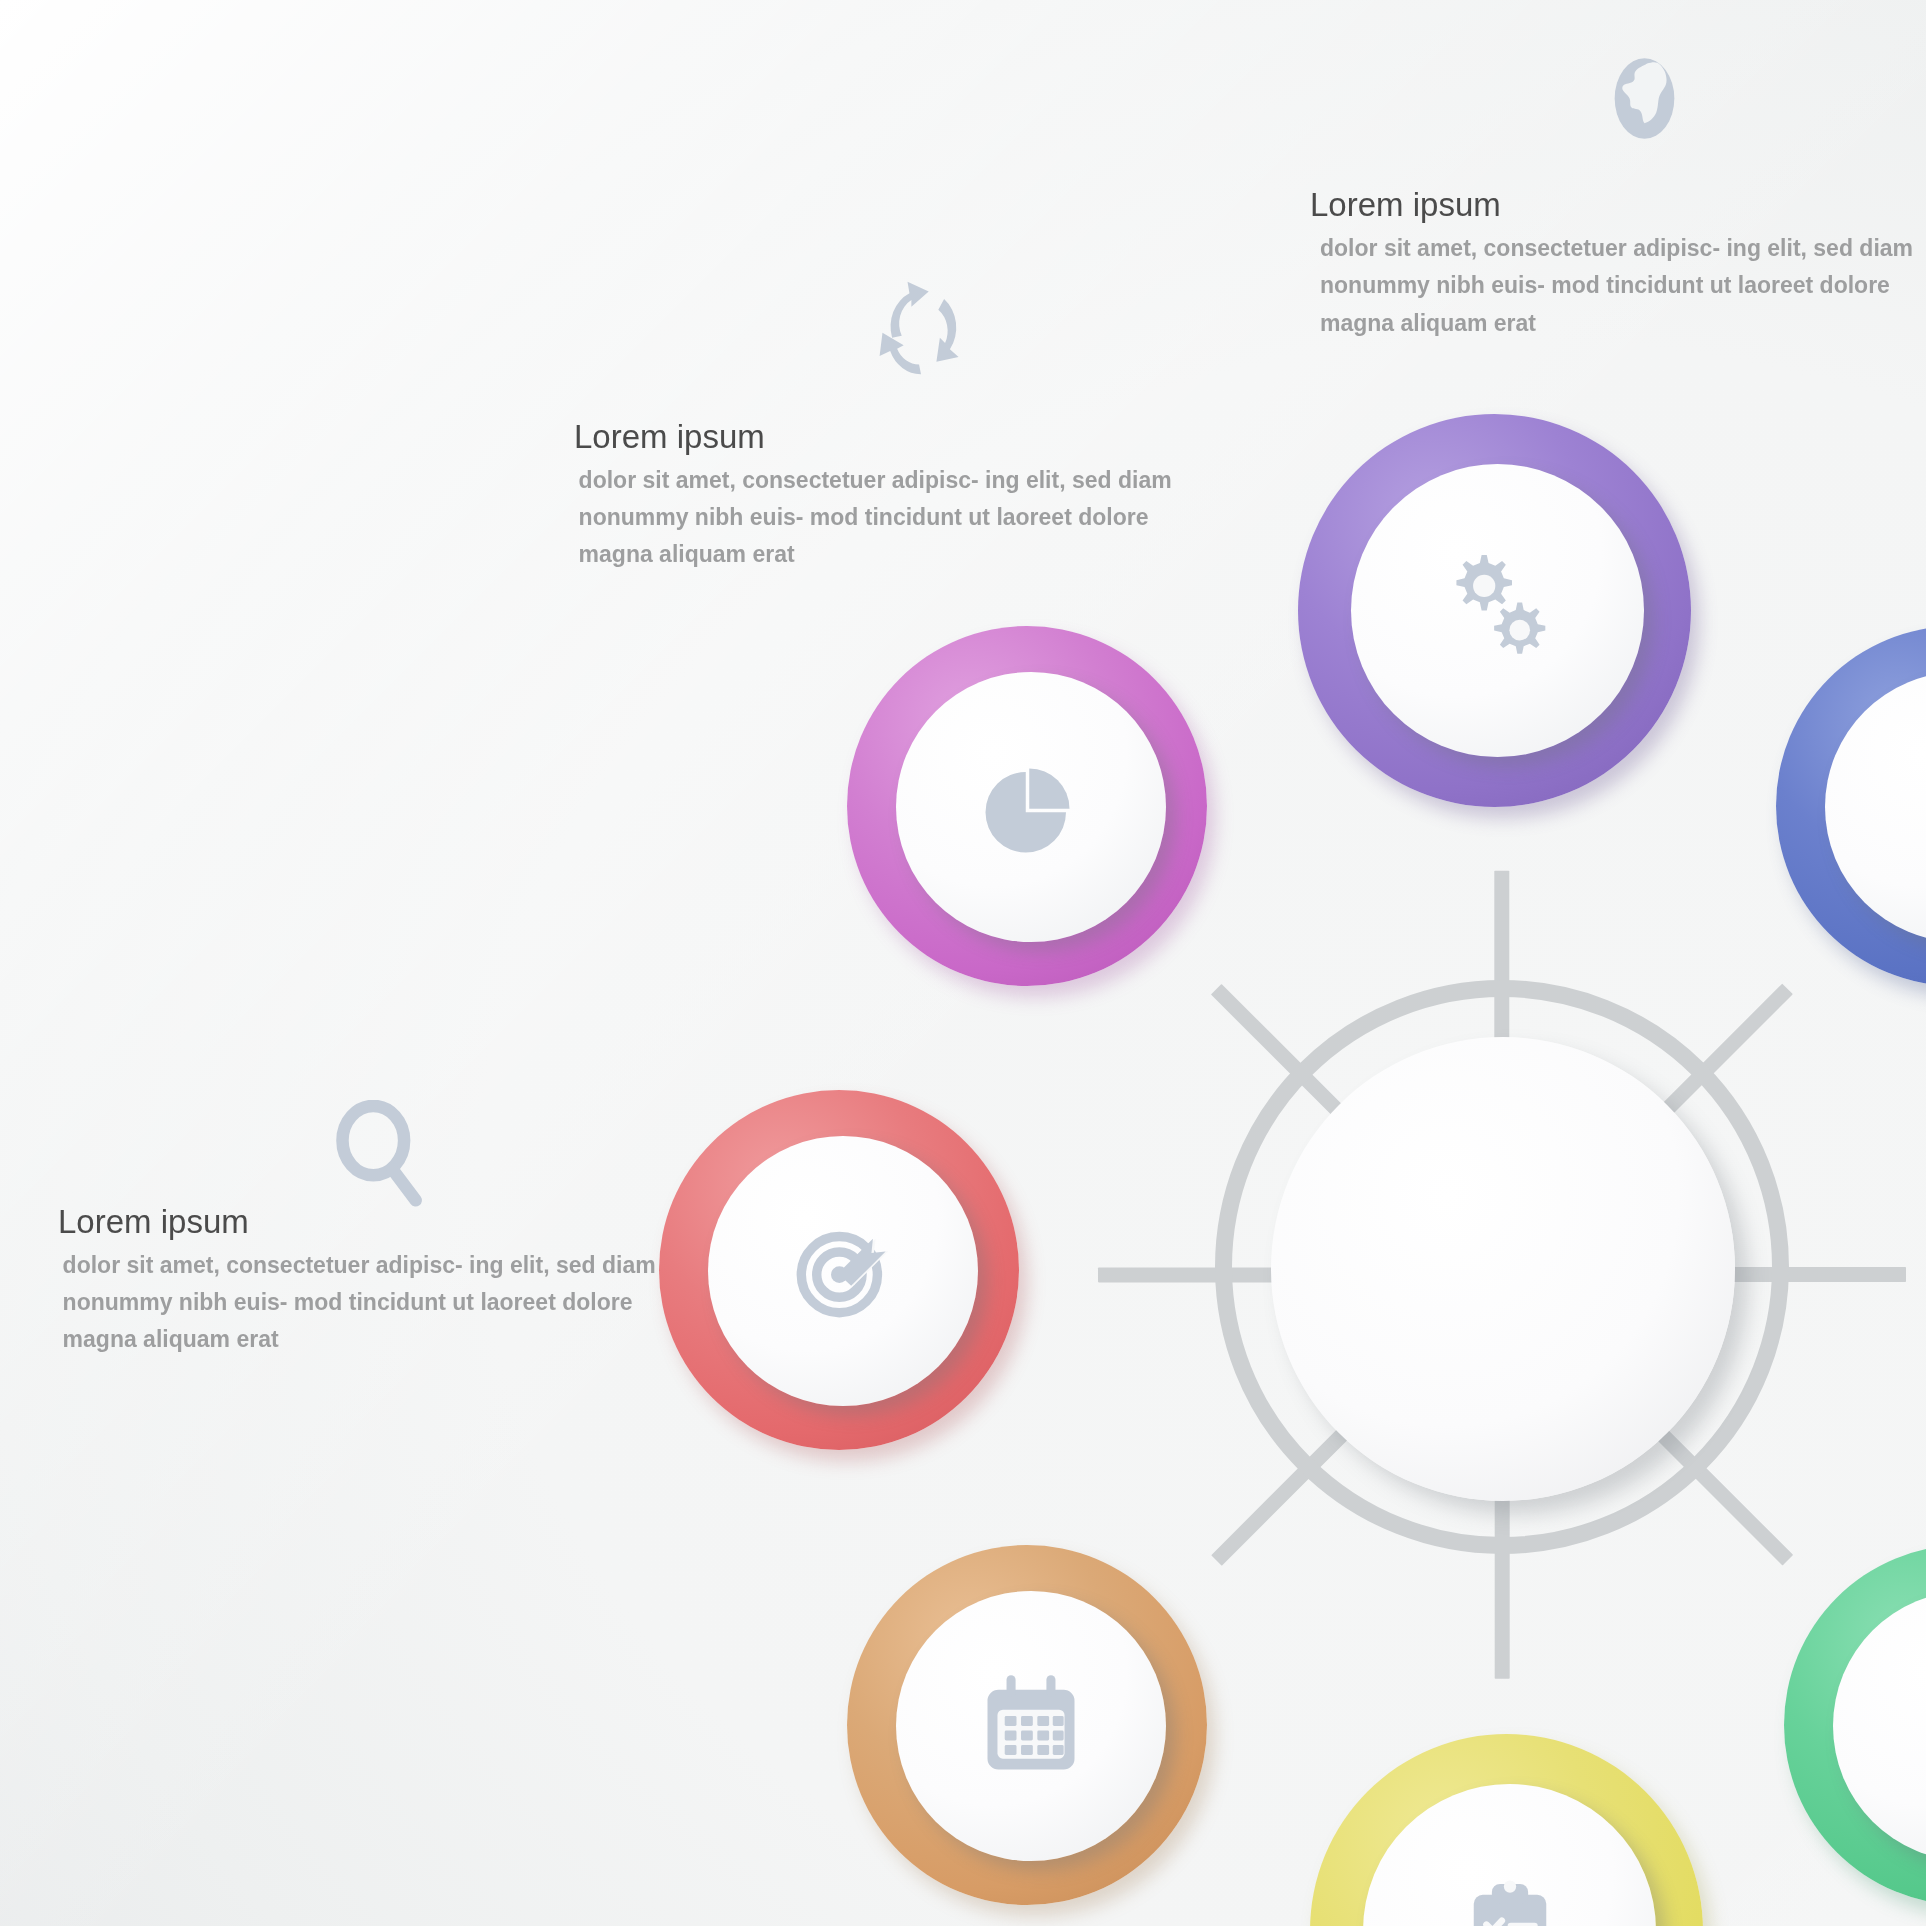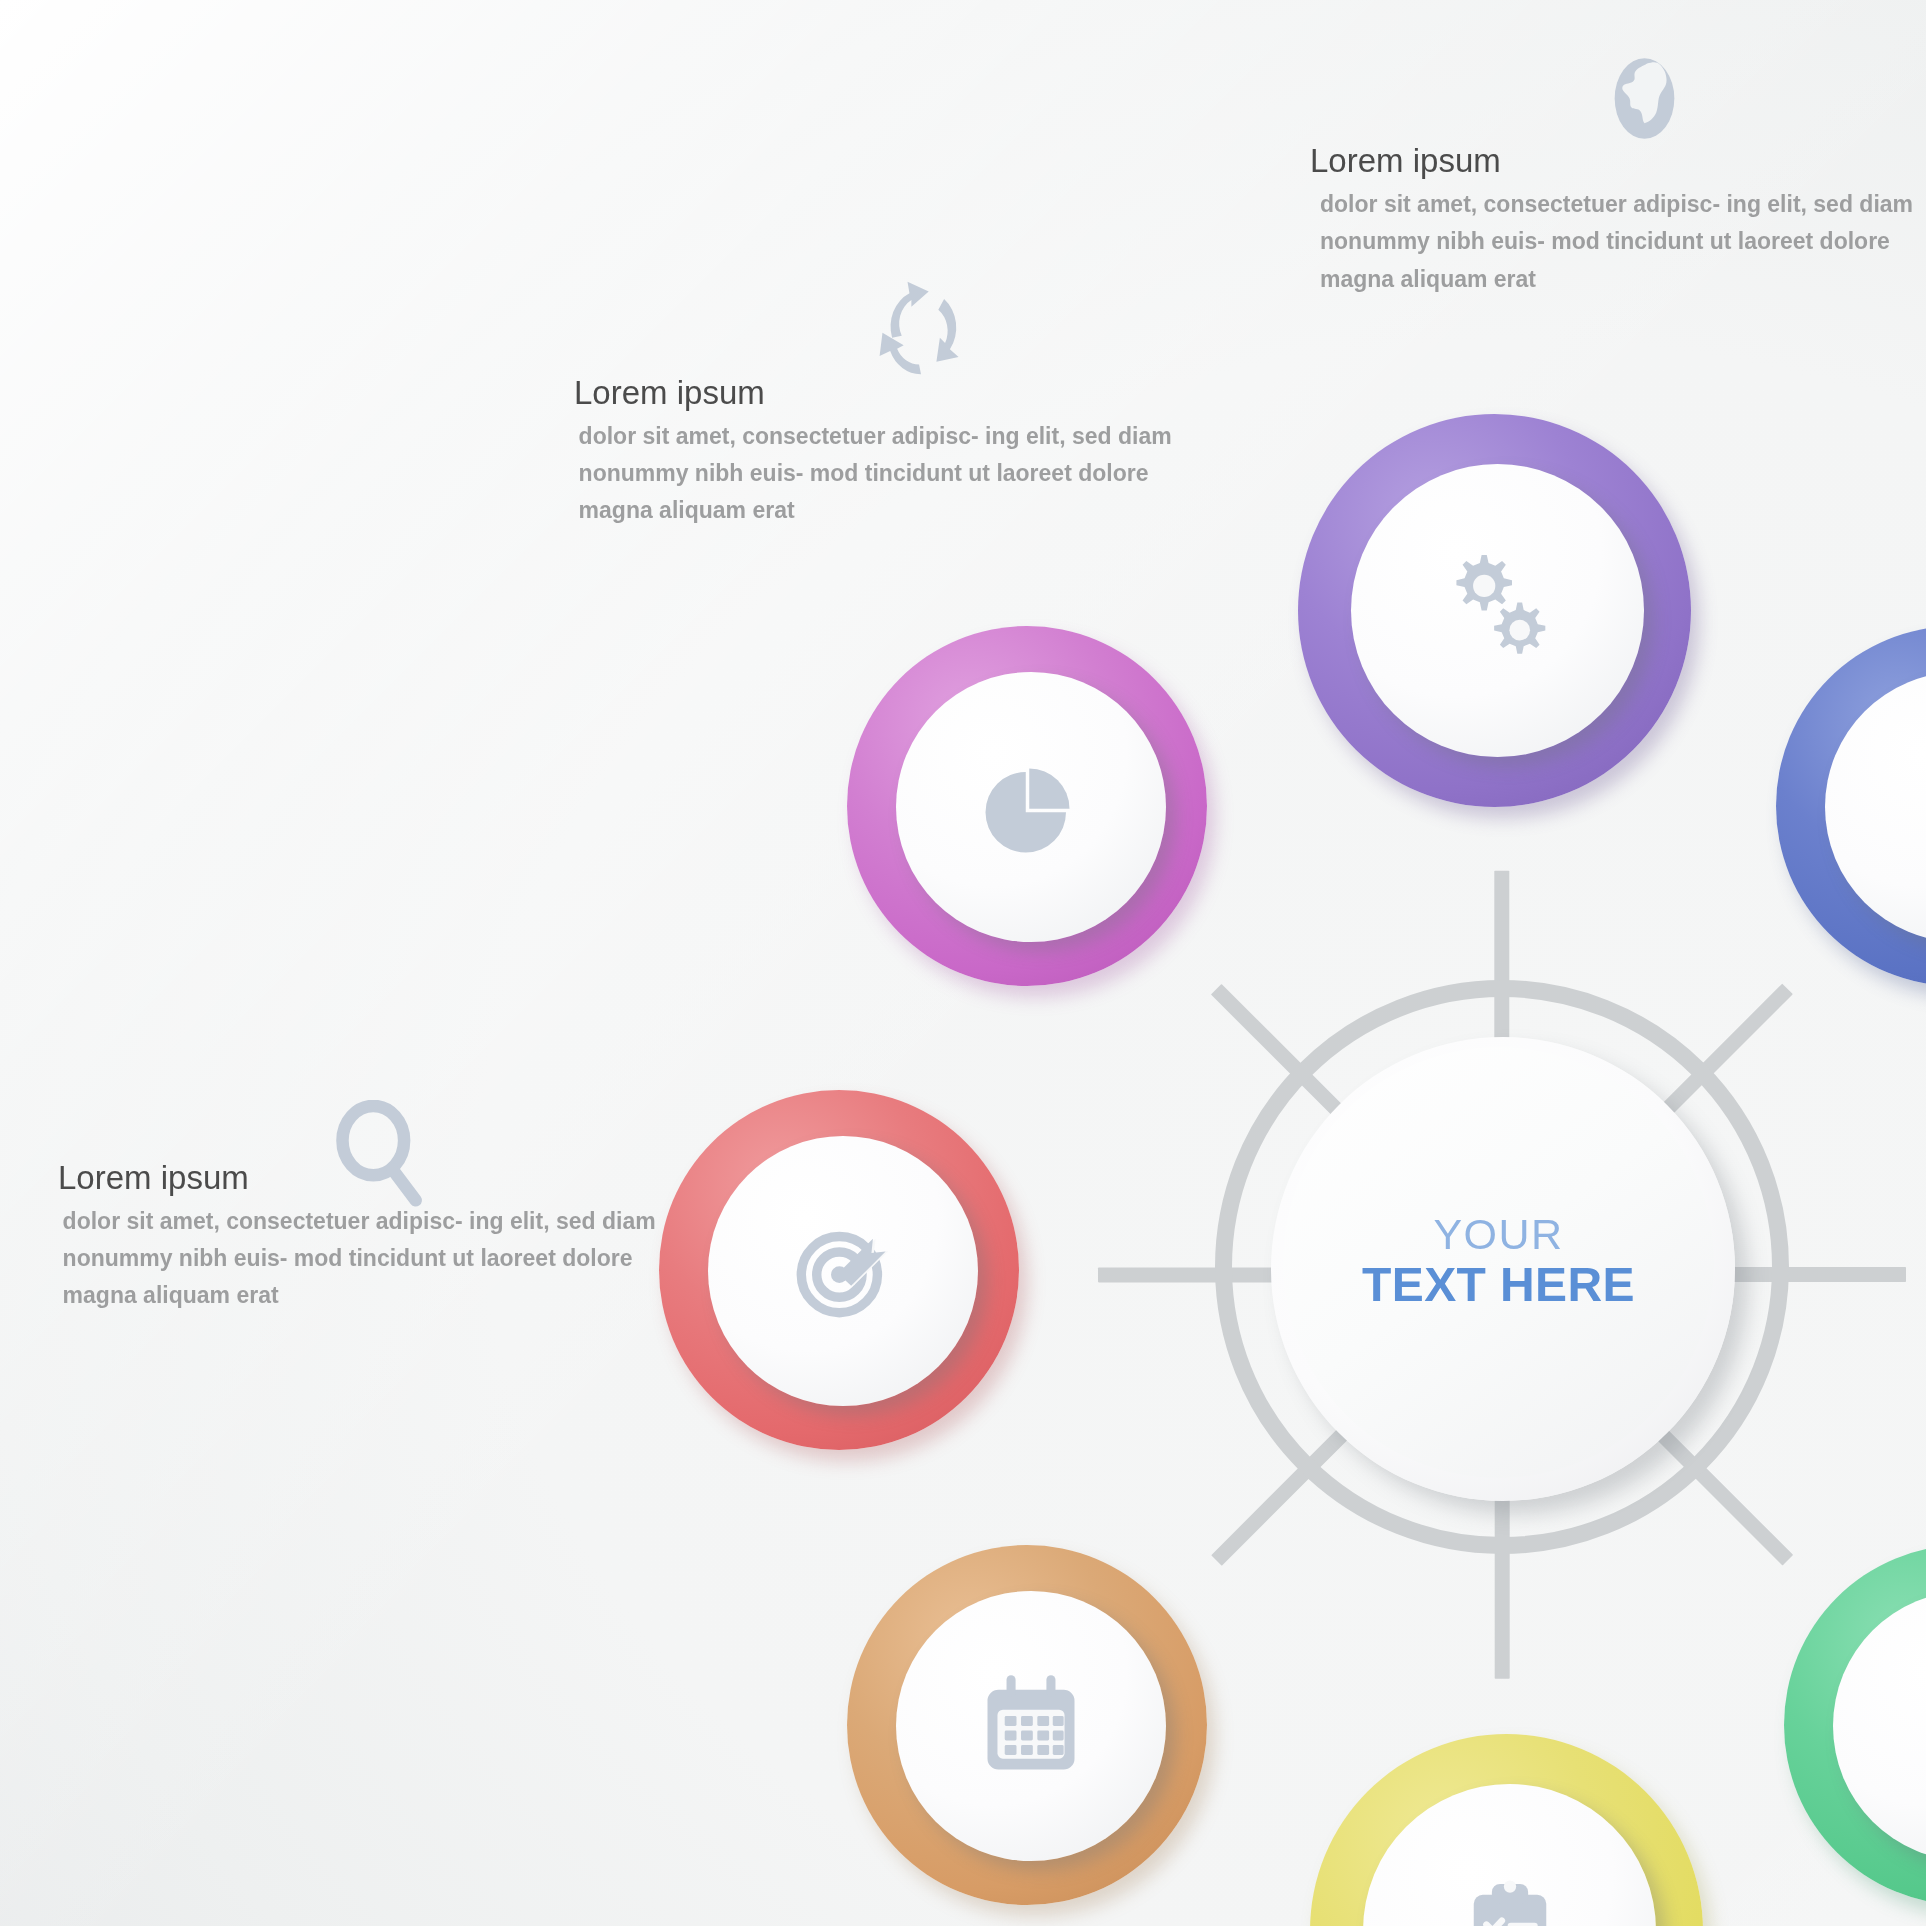--- a/index.html
+++ b/index.html
@@ -89,21 +89,21 @@
   .node .disc {
     position:absolute;
     border-radius:50%;
     background: radial-gradient(circle at 36% 30%, #ffffff 0%, #fcfcfd 52%, #eceef0 100%);
     box-shadow: 10px 10px 17px rgba(110,115,122,0.32);
     display:flex; align-items:center; justify-content:center;
   }
   .node svg { display:block; }
 
   
-  .tb { position:absolute; }
+  .tb { position:absolute;margin-top:44px; }
   .tb .ttl {
     font-size:33px;
     color:#4b4b4b;
     font-weight:400;
     line-height:1.0;
     white-space:nowrap;
   }
   .tb .body {
     font-size:23px;
     color:#9d9e9f;
@@ -121,24 +121,20 @@
   <div class="spoke" style="width:404px; transform:rotate(-45deg);"></div>
   <div class="spoke" style="width:404px; transform:rotate(0deg);"></div>
   <div class="spoke" style="width:404px; transform:rotate(45deg);"></div>
   <div class="spoke" style="width:404px; transform:rotate(90deg);"></div>
   <div class="spoke" style="width:404px; transform:rotate(135deg);"></div>
   <div class="spoke" style="width:404px; transform:rotate(180deg);"></div>
   <div class="spoke" style="width:404px; transform:rotate(-135deg);"></div>
 
   <div class="hub-ring"></div>
   <div class="hub-inner-shadow"></div>
-  <div class="hub-face">
-    <div class="hub-line1">YOUR</div>
-    <div class="hub-line2">TEXT HERE</div>
-  </div>
 
   <div class="node" style="left:1298px; top:414px; width:393px; height:393px;">
     <div class="ring" style="background: radial-gradient(circle at 34% 26%, #b49fe0 0%, #9d82d3 38%, #8f72c8 70%, #7c5fb5 100%);
                 box-shadow: 8.5px 11.6px 17.7px rgba(110,90,150,0.30);"></div>
     <div class="disc" style="left:53px; top:50px; width:293px; height:293px;">
       <svg width="127" height="127" viewBox="0 0 64 64">
         <g fill="#c3ccd8">
           <path d="M24 4l2.6 0 .9 4.1 3.4 1.4 3.4-2.4 1.9 1.9-2.4 3.4 1.4 3.4 4.1.9 0 2.6-4.1.9-1.4 3.4 2.4 3.4-1.9 1.9-3.4-2.4-3.4 1.4-.9 4.1-2.6 0-.9-4.1-3.4-1.4-3.4 2.4-1.9-1.9 2.4-3.4-1.4-3.4-4.1-.9 0-2.6 4.1-.9 1.4-3.4-2.4-3.4 1.9-1.9 3.4 2.4 3.4-1.4z"></path>
           <circle cx="25.3" cy="19.6" r="5.6" fill="#f7f8f9"></circle>
           <path d="M42 28l2.4 0 .8 3.8 3.1 1.3 3.2-2.2 1.7 1.7-2.2 3.2 1.3 3.1 3.8.8 0 2.4-3.8.8-1.3 3.1 2.2 3.2-1.7 1.7-3.2-2.2-3.1 1.3-.8 3.8-2.4 0-.8-3.8-3.1-1.3-3.2 2.2-1.7-1.7 2.2-3.2-1.3-3.1-3.8-.8 0-2.4 3.8-.8 1.3-3.1-2.2-3.2 1.7-1.7 3.2 2.2 3.1-1.3z"></path>

